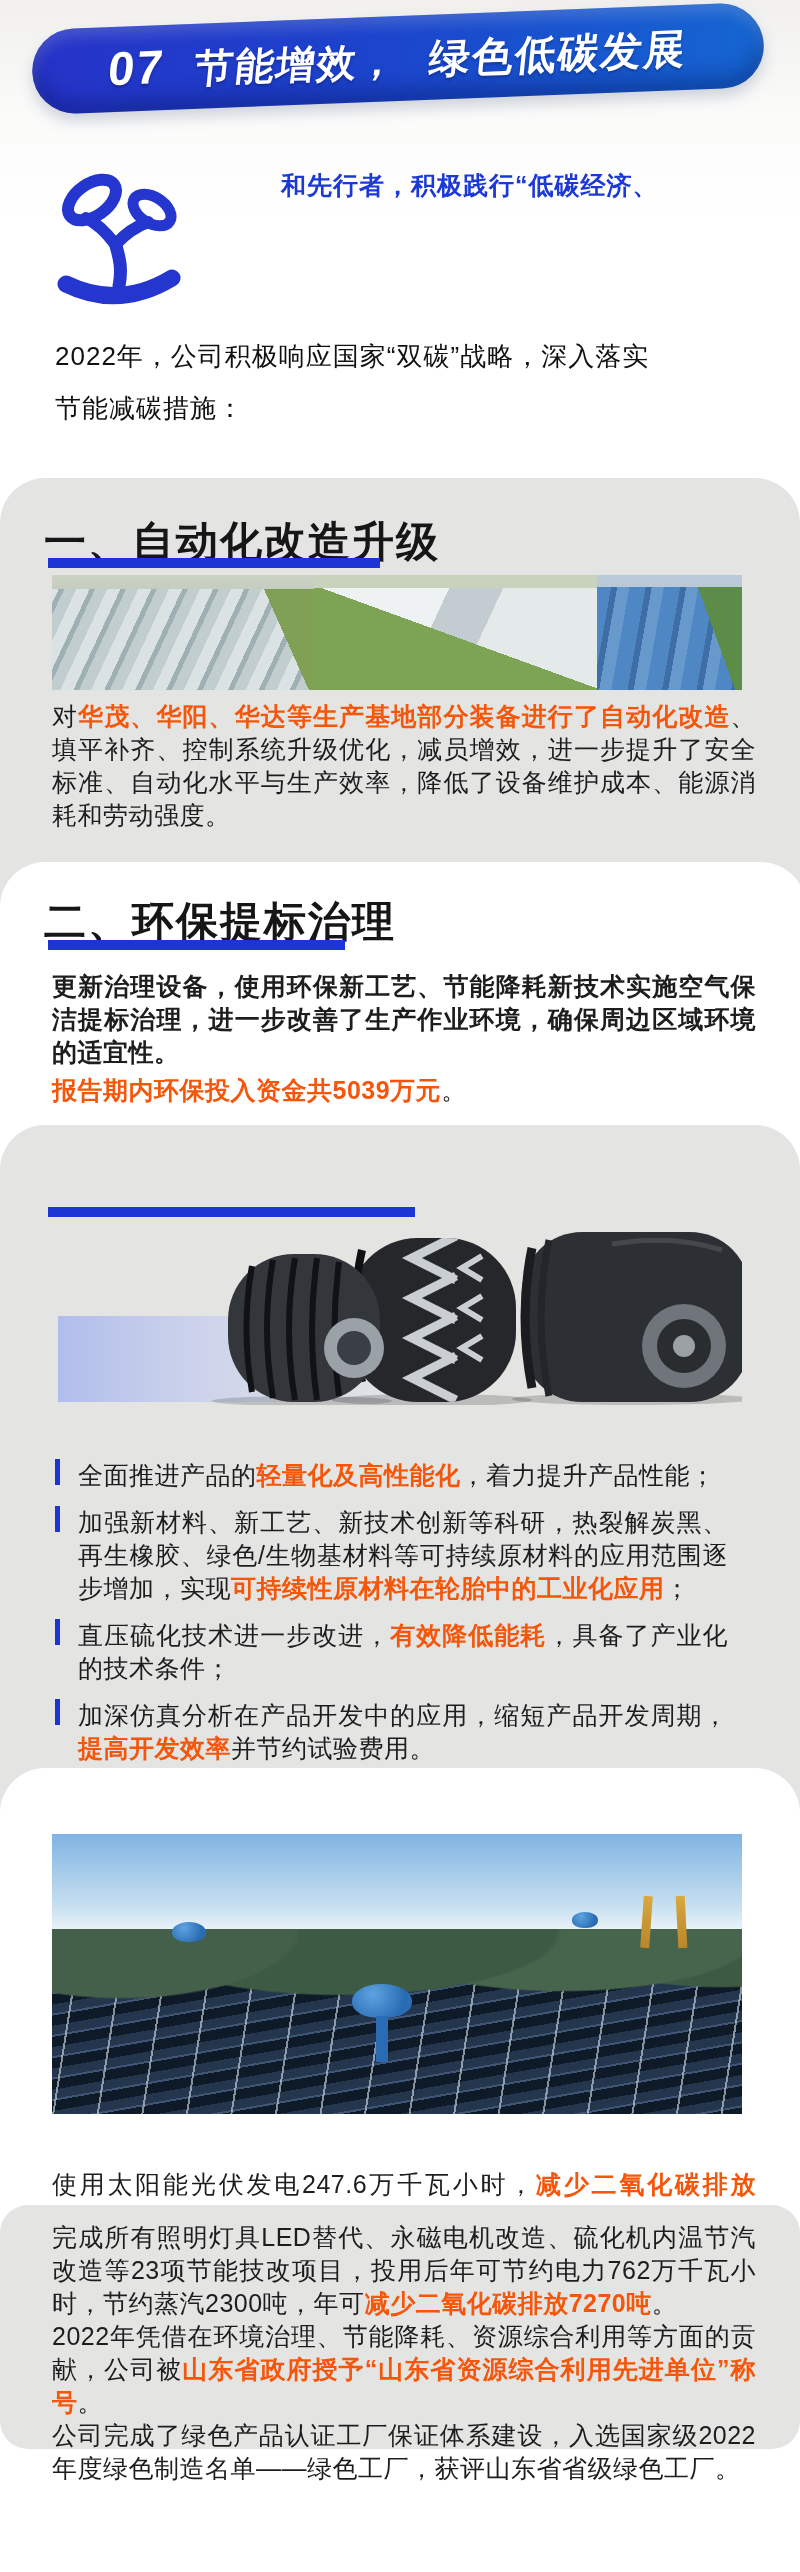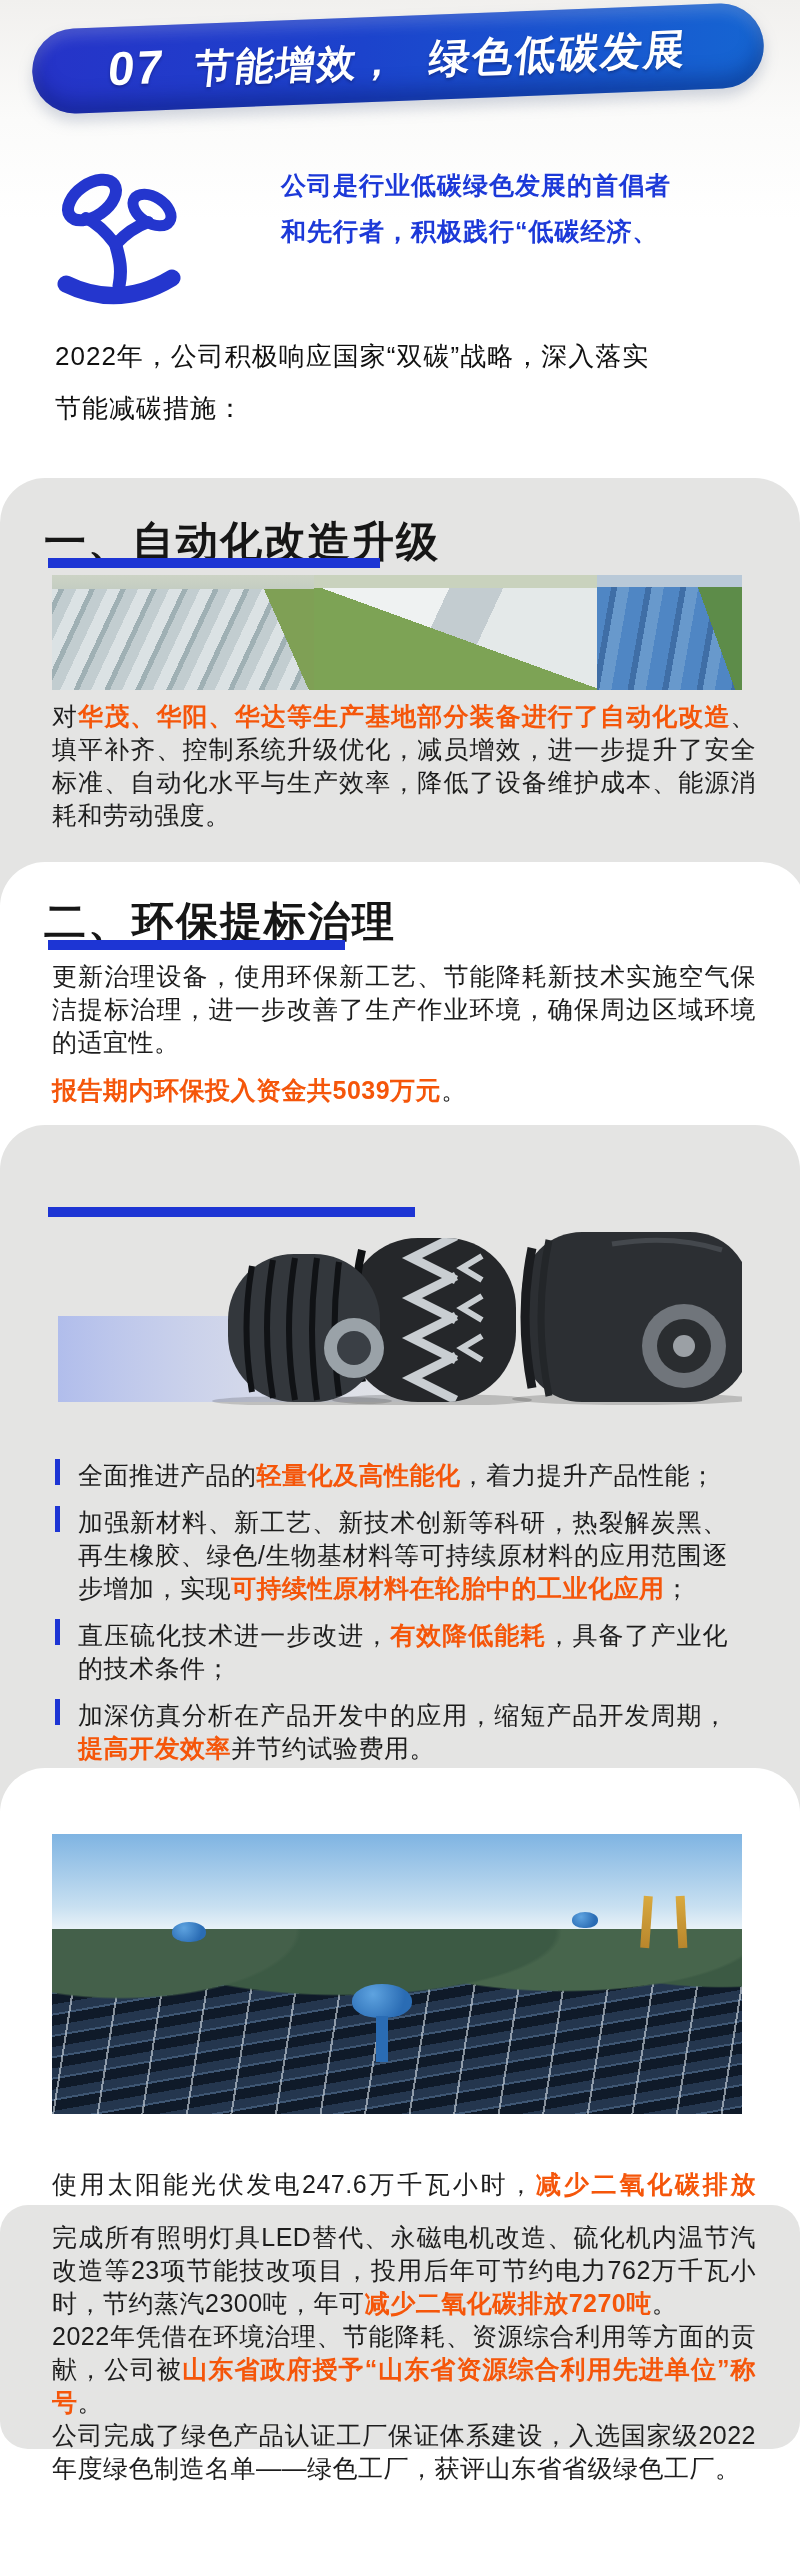--- a/index.html
+++ b/index.html
@@ -143,21 +143,20 @@
   <g fill="none" stroke="#2436ce" stroke-linecap="round">
     <ellipse cx="48" cy="42" rx="27" ry="16" stroke-width="12" transform="rotate(-35 48 42)"></ellipse>
     <ellipse cx="108" cy="52" rx="21" ry="13" stroke-width="11" transform="rotate(33 108 52)"></ellipse>
     <path d="M75,128 C79,108 74,96 71,84" stroke-width="13"></path>
     <path d="M71,86 C62,74 54,66 42,60" stroke-width="12"></path>
     <path d="M72,86 C83,74 93,68 104,64" stroke-width="12"></path>
     <path d="M22,126 Q75,152 128,120" stroke-width="17"></path>
   </g>
 </svg>
 <div class="intro-text">
-  <div>公司是行业低碳绿色发展的首倡者</div>
   <div>和先行者，积极践行“低碳经济、</div>
 </div>
 
 <div class="lead">
   <div>2022年，公司积极响应国家“双碳”战略，深入落实</div>
   <div>节能减碳措施：</div>
 </div>
 
 <div id="secA" class="sec sec-gray">
   <h2 style="top:36px;">一、自动化改造升级</h2>
@@ -168,21 +167,21 @@
     <div class="photo photo3"></div>
   </div>
   <p class="para" style="top:222px;">
     <span class="seg">对</span><span class="hl">华茂、华阳、华达等生产基地部分装备进行了自动化改造</span><span class="seg">、填平补齐、控制系统升级优化，减员增效，进一步提升了安全标准、自动化水平与生产效率，降低了设备维护成本、能源消耗和劳动强度。</span>
   </p>
 </div>
 
 <div id="secB" class="sec sec-white">
   <h2 style="top:32px;">二、环保提标治理</h2>
   <div class="hbar" style="top:78px;width:297px;"></div>
-  <p class="para" style="top:98px;">更新治理设备，使用环保新工艺、节能降耗新技术实施空气保洁提标治理，进一步改善了生产作业环境，确保周边区域环境的适宜性。</p>
+  <p class="para" style="top:108px;font-weight:bold;">更新治理设备，使用环保新工艺、节能降耗新技术实施空气保洁提标治理，进一步改善了生产作业环境，确保周边区域环境的适宜性。</p>
   <p class="para" style="top:212px;">
     <span class="hl">报告期内环保投入资金共5039万元</span><span class="seg">。</span>
   </p>
 </div>
 
 <div id="secC" class="sec sec-gray">
   <div class="hbar" style="top:82px;width:367px;"></div>
 
   <svg class="tires" width="690" height="175" viewBox="0 0 690 175">
     <defs>

